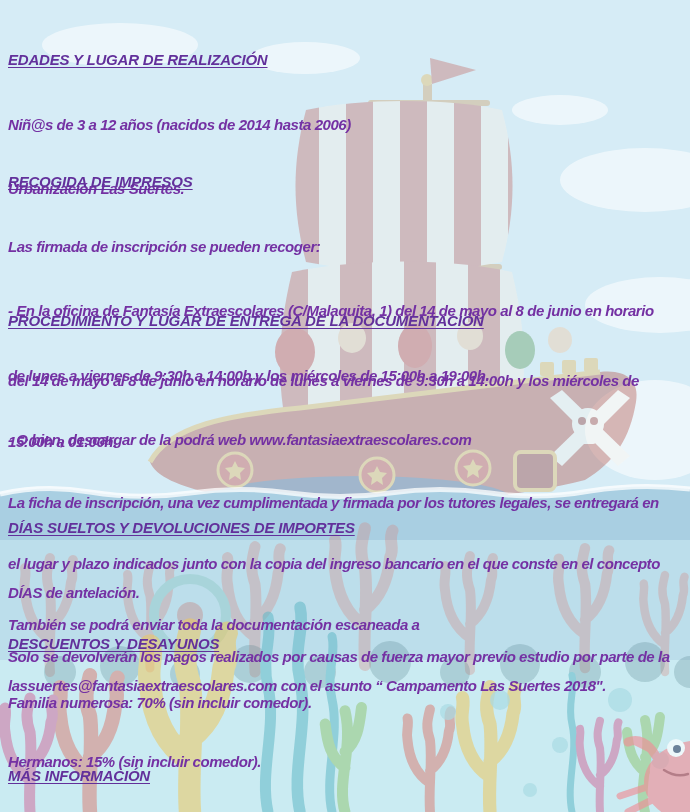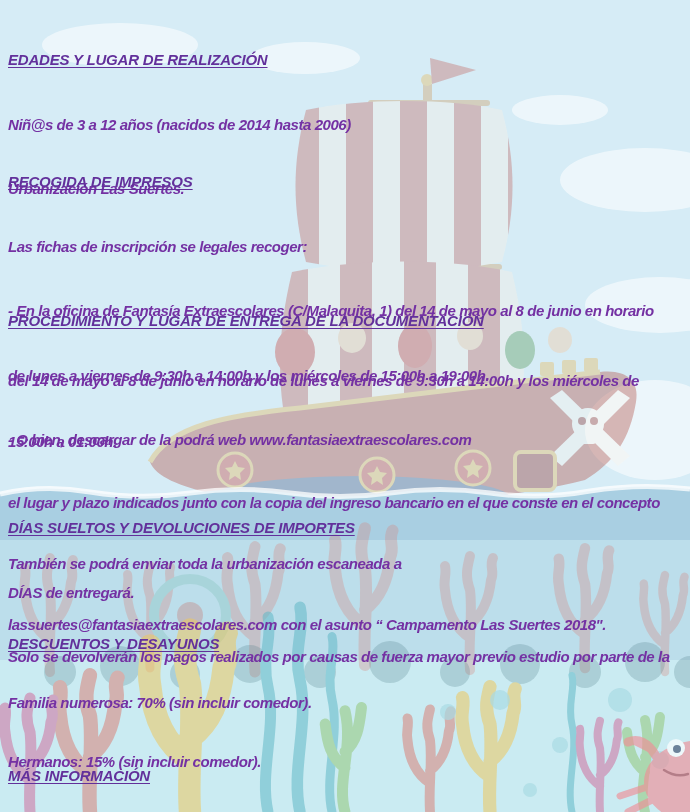--- a/index.html
+++ b/index.html
@@ -217,38 +217,39 @@
 
 <div id="content">
   <div class="section" style="top:6px">
     <div class="h">EDADES Y LUGAR DE REALIZACIÓN</div>
     <div>Niñ@s de 3 a 12 años (nacidos de 2014 hasta 2006)</div>
     <div>Urbanización Las Suertes.</div>
   </div>
 
   <div class="section" style="top:128px">
     <div class="h">RECOGIDA DE IMPRESOS</div>
-    <div>Las fichas de inscripción se legales recoger:</div>
+    <div>Las firmada de inscripción se pueden recoger:</div>
     <div>- En la oficina de Fantasía Extraescolares (C/Malaquita, 1) del 14 de mayo al 8 de junio en horario</div>
     <div>de lunes a viernes de 9:30h a 14:00h y los miércoles de 15:00h a 19:00h.</div>
     <div>- O bien, descargar de la podrá web www.fantasiaextraescolares.com</div>
   </div>
 
   <div class="section" style="top:270px;line-height:20.3px">
     <div class="h">PROCEDIMIENTO Y LUGAR DE ENTREGA DE LA DOCUMENTACIÓN</div>
     <div>del 14 de mayo al 8 de junio en horario de lunes a viernes de 9:30h a 14:00h y los miércoles de</div>
     <div>15:00h a 01:00h.</div>
+    <div>La ficha de inscripción, una vez cumplimentada y firmada por los tutores legales, se entregará en</div>
     <div>el lugar y plazo indicados junto con la copia del ingreso bancario en el que conste en el concepto</div>
-    <div>También se podrá enviar toda la urbanización escaneada a</div>
+    <div>También se podrá enviar toda la documentación escaneada a</div>
     <div>lassuertes@fantasiaextraescolares.com con el asunto “ Campamento Las Suertes 2018".</div>
   </div>
 
   <div class="section" style="top:474px">
     <div class="h">DÍAS SUELTOS Y DEVOLUCIONES DE IMPORTES</div>
-    <div>DÍAS de entregará.</div>
+    <div>DÍAS de antelación.</div>
     <div>Solo se devolverán los pagos realizados por causas de fuerza mayor previo estudio por parte de la</div>
   </div>
 
   <div class="section" style="top:594px;line-height:19.8px">
     <div class="h">DESCUENTOS Y DESAYUNOS</div>
     <div>Familia numerosa: 70% (sin incluir comedor).</div>
     <div>Hermanos: 15% (sin incluir comedor).</div>
     <div>Los descuentos NO son acumulativos (no se puede sumar el de familia numerosa al de hermanos).</div>
     
   </div>

